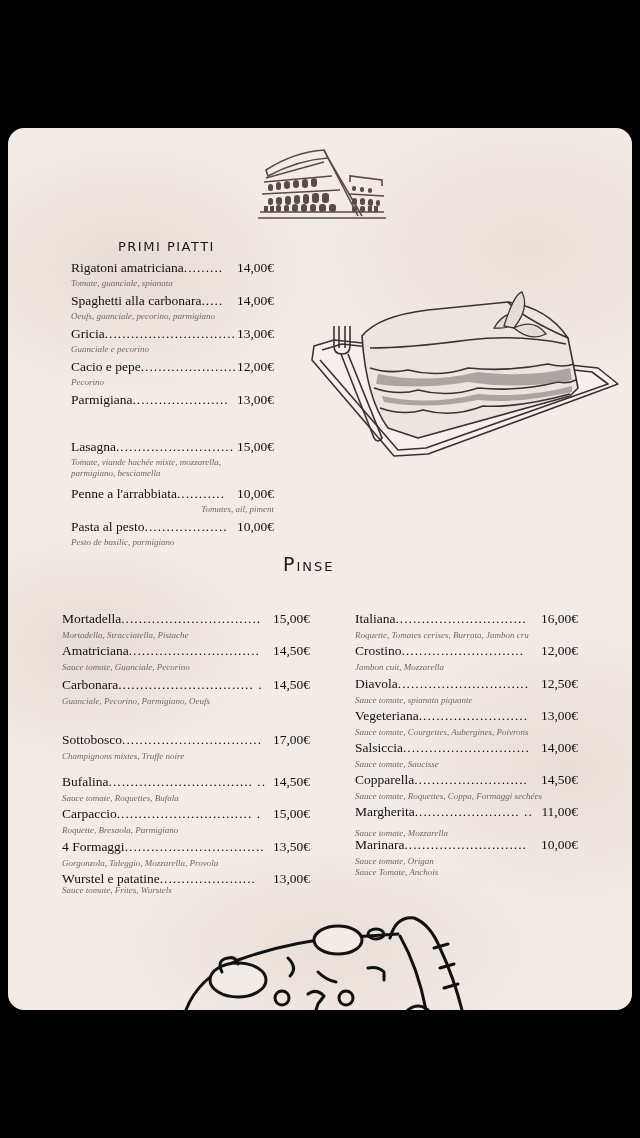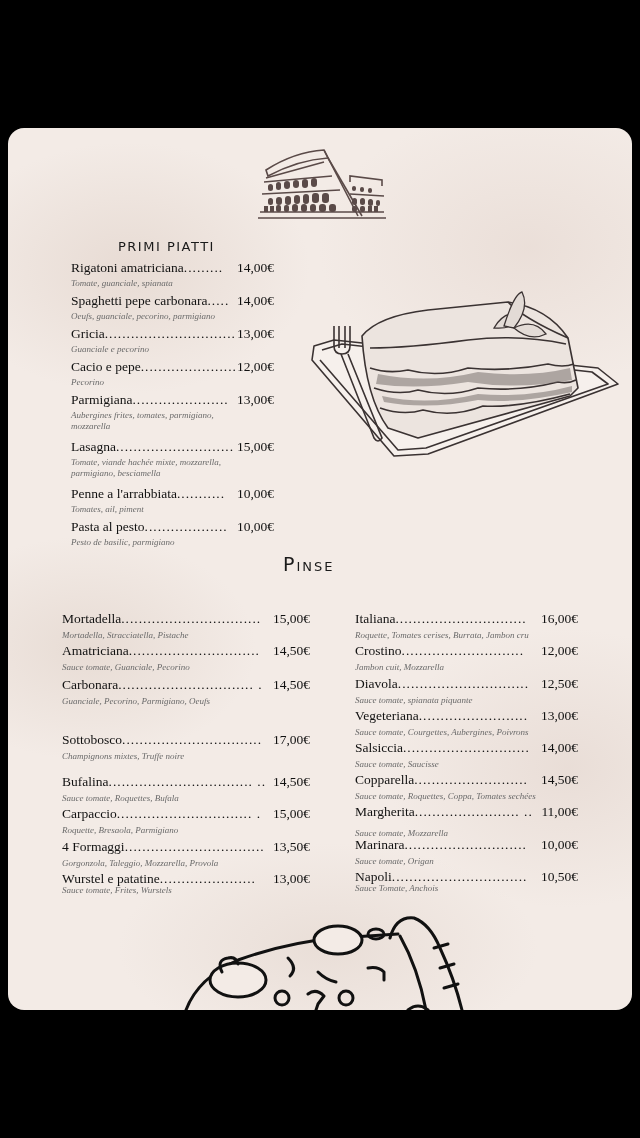--- a/index.html
+++ b/index.html
@@ -94,21 +94,21 @@
   <div class="item primi" style="left:63px; top:132px; width:203px;">
     <div class="line">
         <span class="name">Rigatoni amatriciana</span>
         <span class="dots">.........</span>
         <span class="price">14,00€</span>
       </div>
     <div class="desc" style="margin-top:2px;">Tomate, guanciale, spianata</div>
   </div>
   <div class="item primi" style="left:63px; top:165px; width:203px;">
     <div class="line">
-        <span class="name">Spaghetti pepe carbonara</span>
+        <span class="name">Spaghetti alla carbonara</span>
         <span class="dots">.....</span>
         <span class="price">14,00€</span>
       </div>
     <div class="desc" style="margin-top:2px;">Oeufs, guanciale, pecorino, parmigiano</div>
   </div>
   <div class="item primi" style="left:63px; top:198px; width:203px;">
     <div class="line">
         <span class="name">Gricia</span>
         <span class="dots">..............................</span>
         <span class="price">13,00€</span>
@@ -122,37 +122,36 @@
         <span class="price">12,00€</span>
       </div>
     <div class="desc" style="margin-top:2px;">Pecorino</div>
   </div>
   <div class="item primi" style="left:63px; top:264px; width:203px;">
     <div class="line">
         <span class="name">Parmigiana</span>
         <span class="dots">......................</span>
         <span class="price">13,00€</span>
       </div>
-    <div class="desc" style="margin-top:2px; width:180px;">Aubergines frites, tomates, parmigiano, mozzarella</div>
   </div>
   <div class="item primi" style="left:63px; top:311px; width:203px;">
     <div class="line">
         <span class="name">Lasagna</span>
         <span class="dots">...........................</span>
         <span class="price">15,00€</span>
       </div>
     <div class="desc" style="margin-top:2px; width:190px;">Tomate, viande hachée mixte, mozzarella, parmigiano, besciamella</div>
   </div>
   <div class="item primi" style="left:63px; top:358px; width:203px;">
     <div class="line">
         <span class="name">Penne a l'arrabbiata</span>
         <span class="dots">...........</span>
         <span class="price">10,00€</span>
       </div>
-    <div class="desc" style="margin-top:2px;">Tomates, ail, piment</div>
+    <div class="desc" style="margin-top:2px;text-align:right;">Tomates, ail, piment</div>
   </div>
   <div class="item primi" style="left:63px; top:391px; width:203px;">
     <div class="line">
         <span class="name">Pasta al pesto</span>
         <span class="dots">...................</span>
         <span class="price">10,00€</span>
       </div>
     <div class="desc" style="margin-top:2px;">Pesto de basilic, parmigiano</div>
   </div>
 
@@ -290,44 +289,39 @@
         <span class="price">14,00€</span>
       </div>
     <div class="desc" style="margin-top:3px;">Sauce tomate, Saucisse</div>
   </div>
   <div class="item pinse" style="left:347px; top:644px; width:223px;">
     <div class="line">
         <span class="name">Copparella</span>
         <span class="dots">..........................</span>
         <span class="price">14,50€</span>
       </div>
-    <div class="desc" style="margin-top:3px;">Sauce tomate, Roquettes, Coppa, Tomates sechées</div>
+    <div class="desc" style="margin-top:3px;">Sauce tomate, Roquettes, Coppa, Formaggi sechées</div>
   </div>
   <div class="item pinse" style="left:347px; top:676px; width:223px;">
     <div class="line">
         <span class="name">Margherita</span>
         <span class="dots">........................ ..</span>
         <span class="price">11,00€</span>
       </div>
     <div class="desc" style="margin-top:8px;">Sauce tomate, Mozzarella</div>
   </div>
   <div class="item pinse" style="left:347px; top:709px; width:223px;">
     <div class="line">
         <span class="name">Marinara</span>
         <span class="dots">............................</span>
         <span class="price">10,00€</span>
       </div>
     <div class="desc" style="margin-top:3px;">Sauce tomate, Origan</div>
   </div>
   <div class="item pinse" style="left:347px; top:741px; width:223px;">
-    <div class="line">
-        <span class="name">Napoli</span>
-        <span class="dots">............................... </span>
-        <span class="price">10,50€</span>
-      </div>
     <div class="desc" style="margin-top:-2px;">Sauce Tomate, Anchois</div>
   </div>
 
   <svg style="left:170px; top:780px;" width="300" height="102" viewBox="0 0 300 102">
     <g fill="none" stroke="#111" stroke-width="3" stroke-linejoin="round" stroke-linecap="round">
       <path d="M8 102 Q20 70 60 52 Q110 34 160 30 L220 26"></path>
       <path d="M212 30 Q218 8 236 10 Q252 16 262 40 Q276 70 284 102"></path>
       <path d="M222 28 Q240 60 248 102"></path>
       <ellipse cx="160" cy="32" rx="24" ry="14" fill="#f3ebe6"></ellipse>
       <ellipse cx="60" cy="72" rx="28" ry="17" fill="#f3ebe6"></ellipse>

